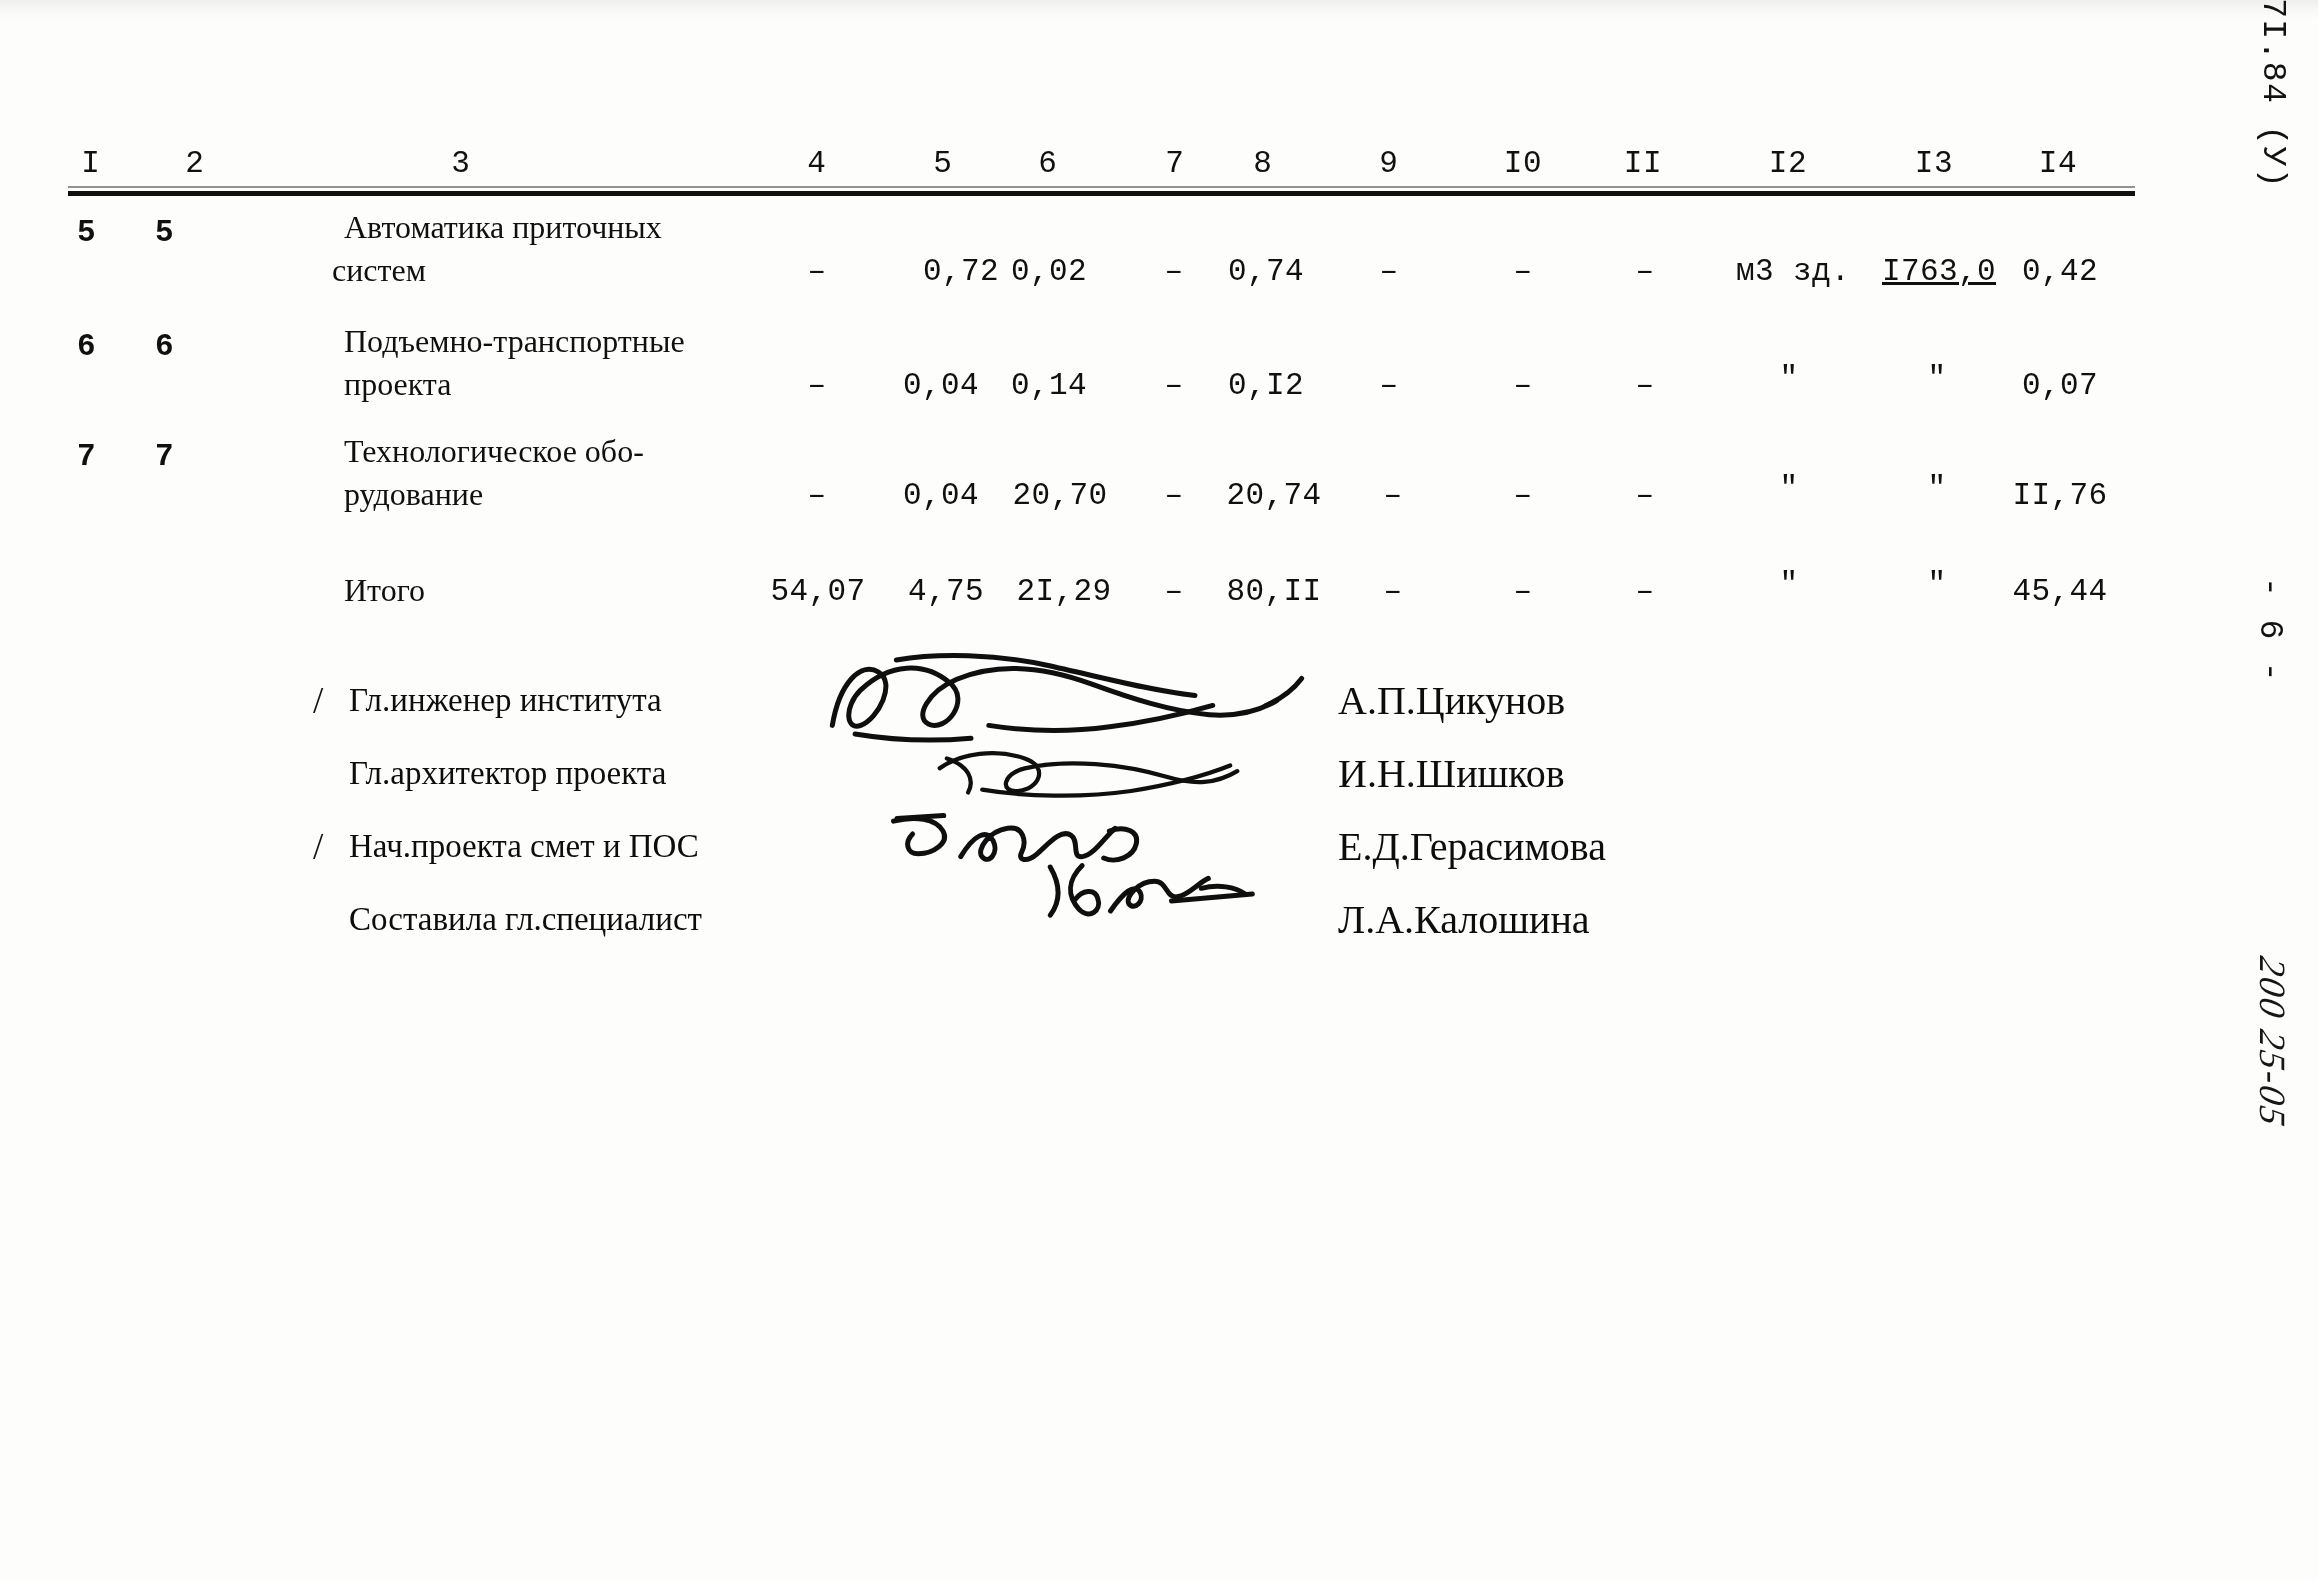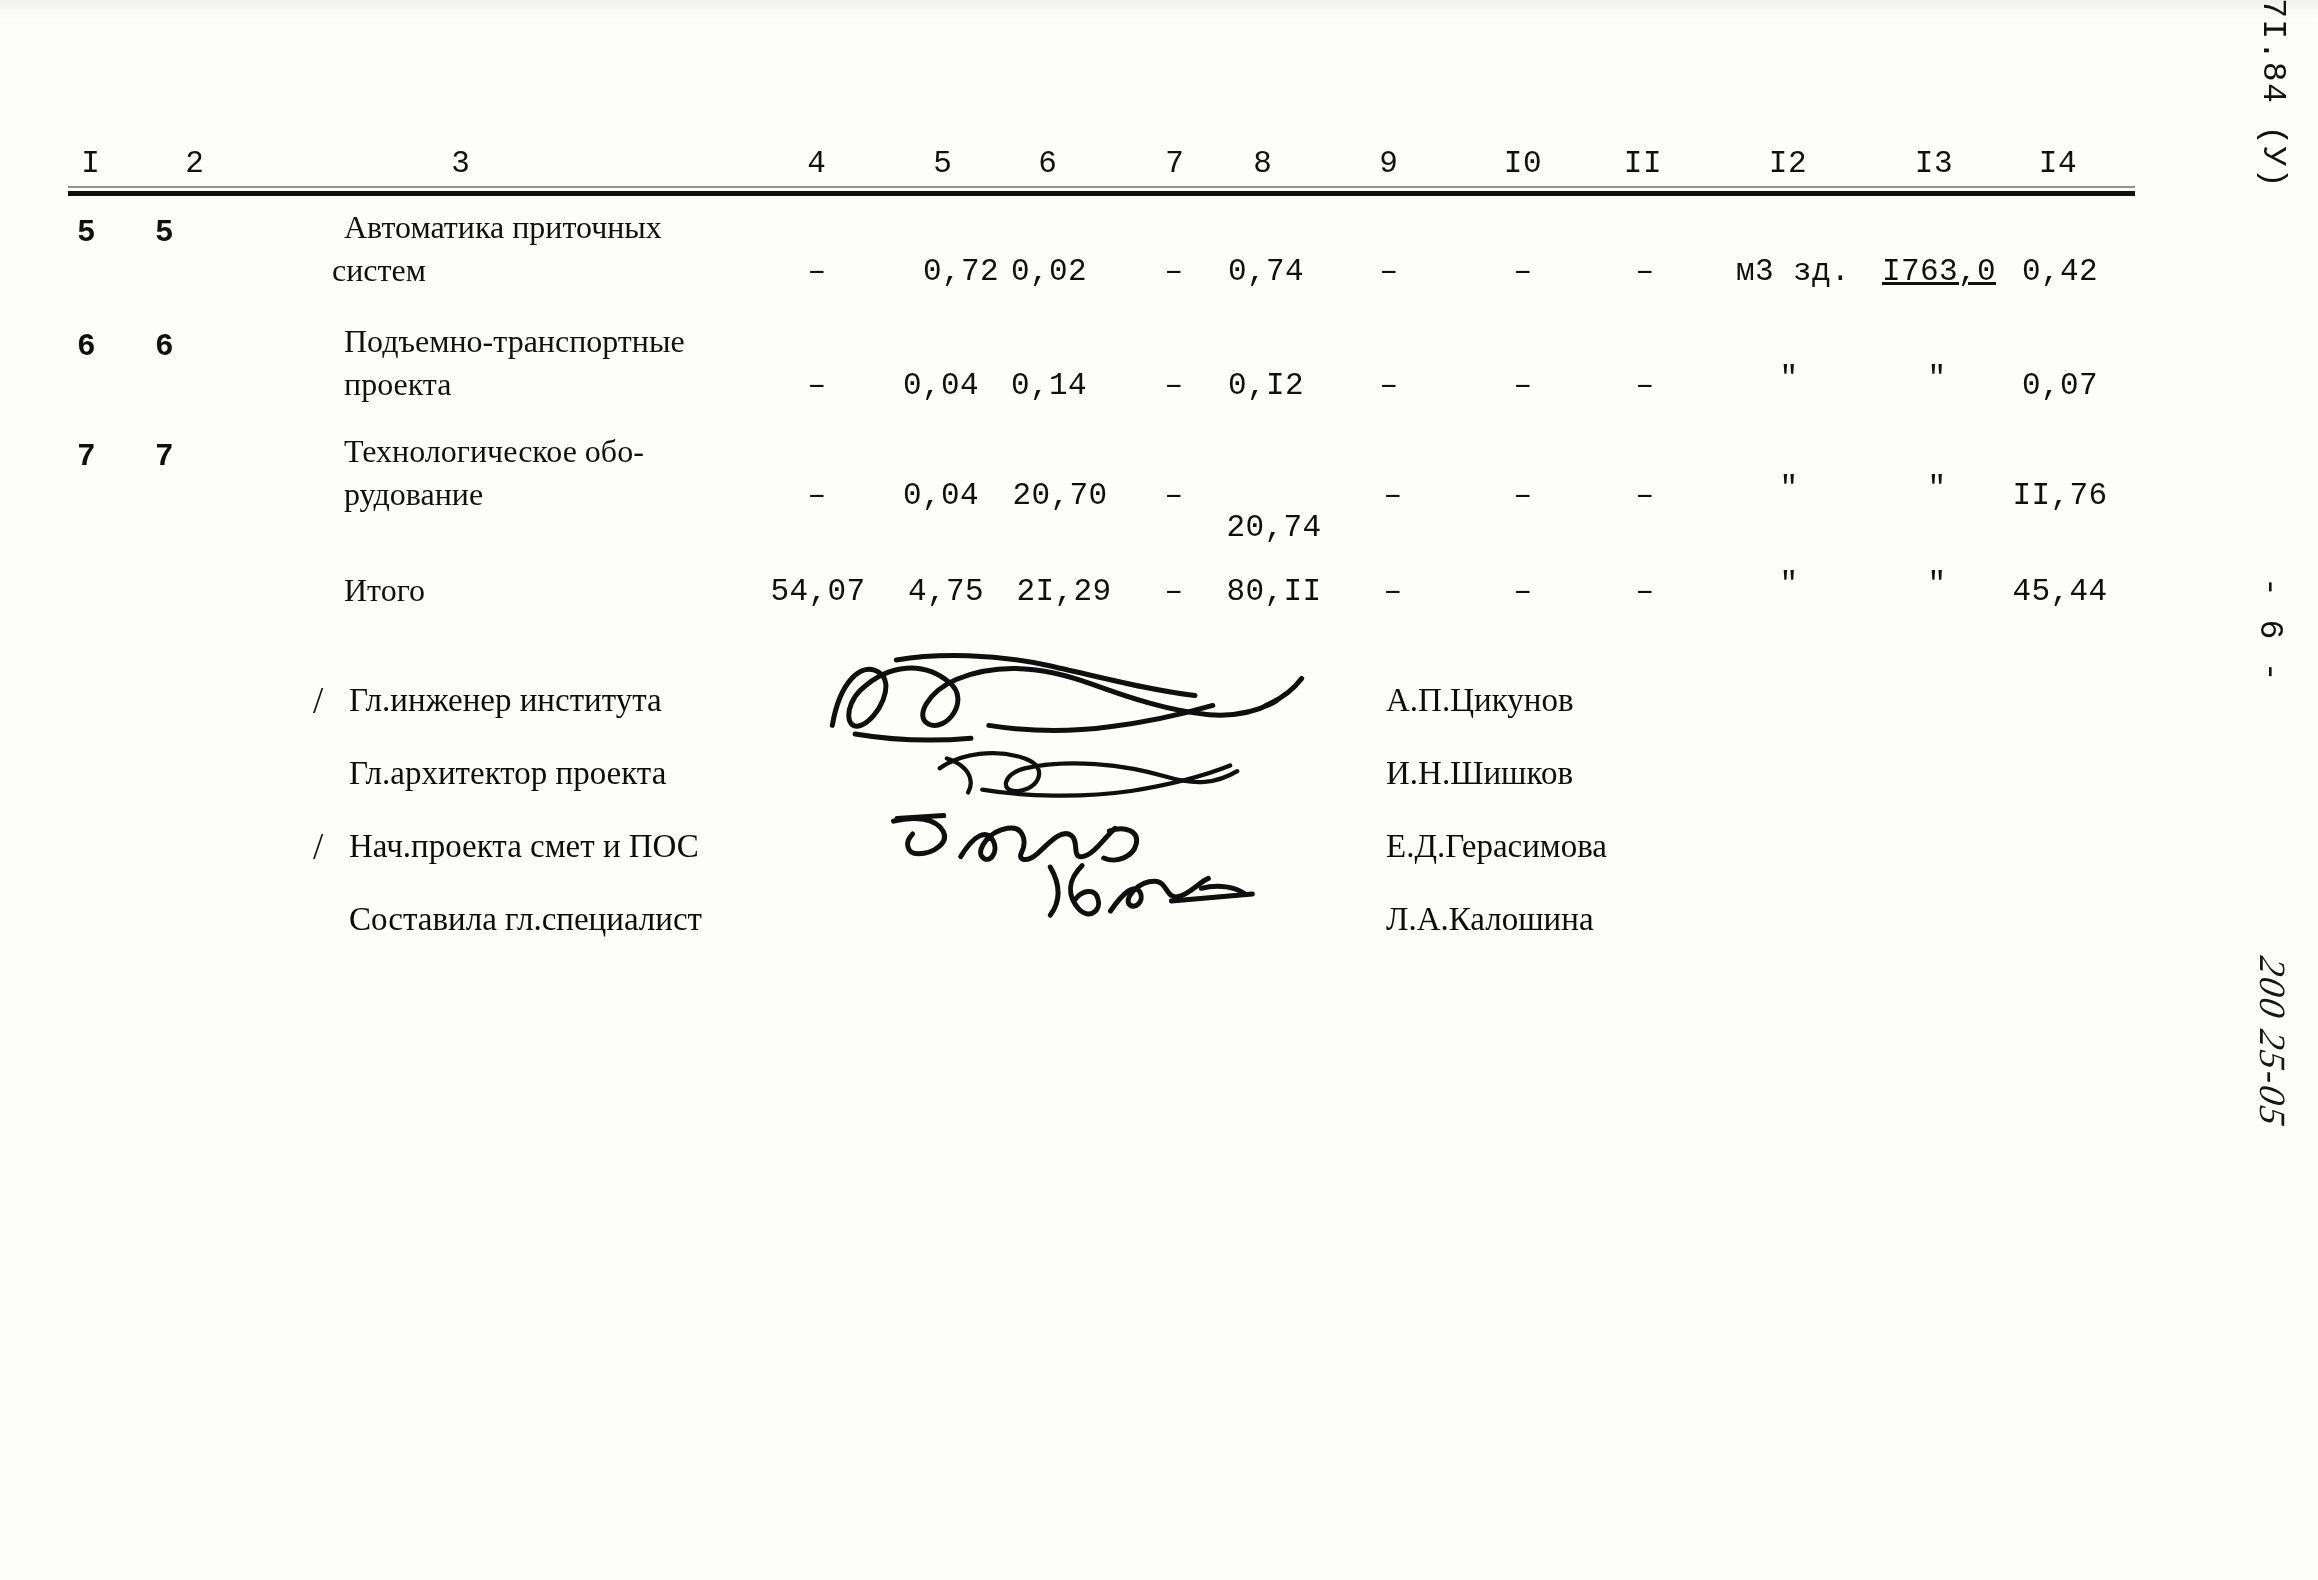--- a/index.html
+++ b/index.html
@@ -103,22 +103,22 @@
   }
   .sig-role {
     position: absolute;
     left: 349px;
     font-size: 33px;
     line-height: 43px;
     white-space: pre;
   }
   .sig-name {
     position: absolute;
-    left: 1386px;
-    font-size: 33px;
+    left: 1338px;
+    font-size: 40px;
     line-height: 43px;
     white-space: pre;
   }
   .slash {
     position: absolute;
     left: 313px;
     font-size: 37px;
     line-height: 43px;
     color: #151515;
   }
@@ -237,21 +237,21 @@
 
     <div class="row" style="height:110px;">
       <span class="cell mono bold" style="left:77px; top:0;">7</span>
       <span class="cell mono bold" style="left:155px; top:0;">7</span>
       <span class="cell name" style="left:344px; top:-5.7px;">Технологическое обо-</span>
       <span class="cell name" style="left:344px; top:37px;">рудование</span>
       <span class="cell mono center" style="left:817px; top:39px;">–</span>
       <span class="cell mono center" style="left:941px; top:39px;">0,04</span>
       <span class="cell mono center" style="left:1060px; top:39px;">20,70</span>
       <span class="cell mono center" style="left:1174px; top:39px;">–</span>
-      <span class="cell mono center" style="left:1274px; top:39px;margin-top:32px;">20,74</span>
+      <span class="cell mono center" style="left:1274px; top:39px;">20,74</span>
       <span class="cell mono center" style="left:1393px; top:39px;">–</span>
       <span class="cell mono center" style="left:1523px; top:39px;">–</span>
       <span class="cell mono center" style="left:1645px; top:39px;">–</span>
       <span class="cell mono center" style="left:1789px; top:32px;">"</span>
       <span class="cell mono center" style="left:1937px; top:32px;">"</span>
       <span class="cell mono center" style="left:2060px; top:39px;">II,76</span>
     </div>
 
     <div class="row" style="height:85px;text-align:center;">
       <span class="cell name" style="left:344px; top:23px;">Итого</span>

